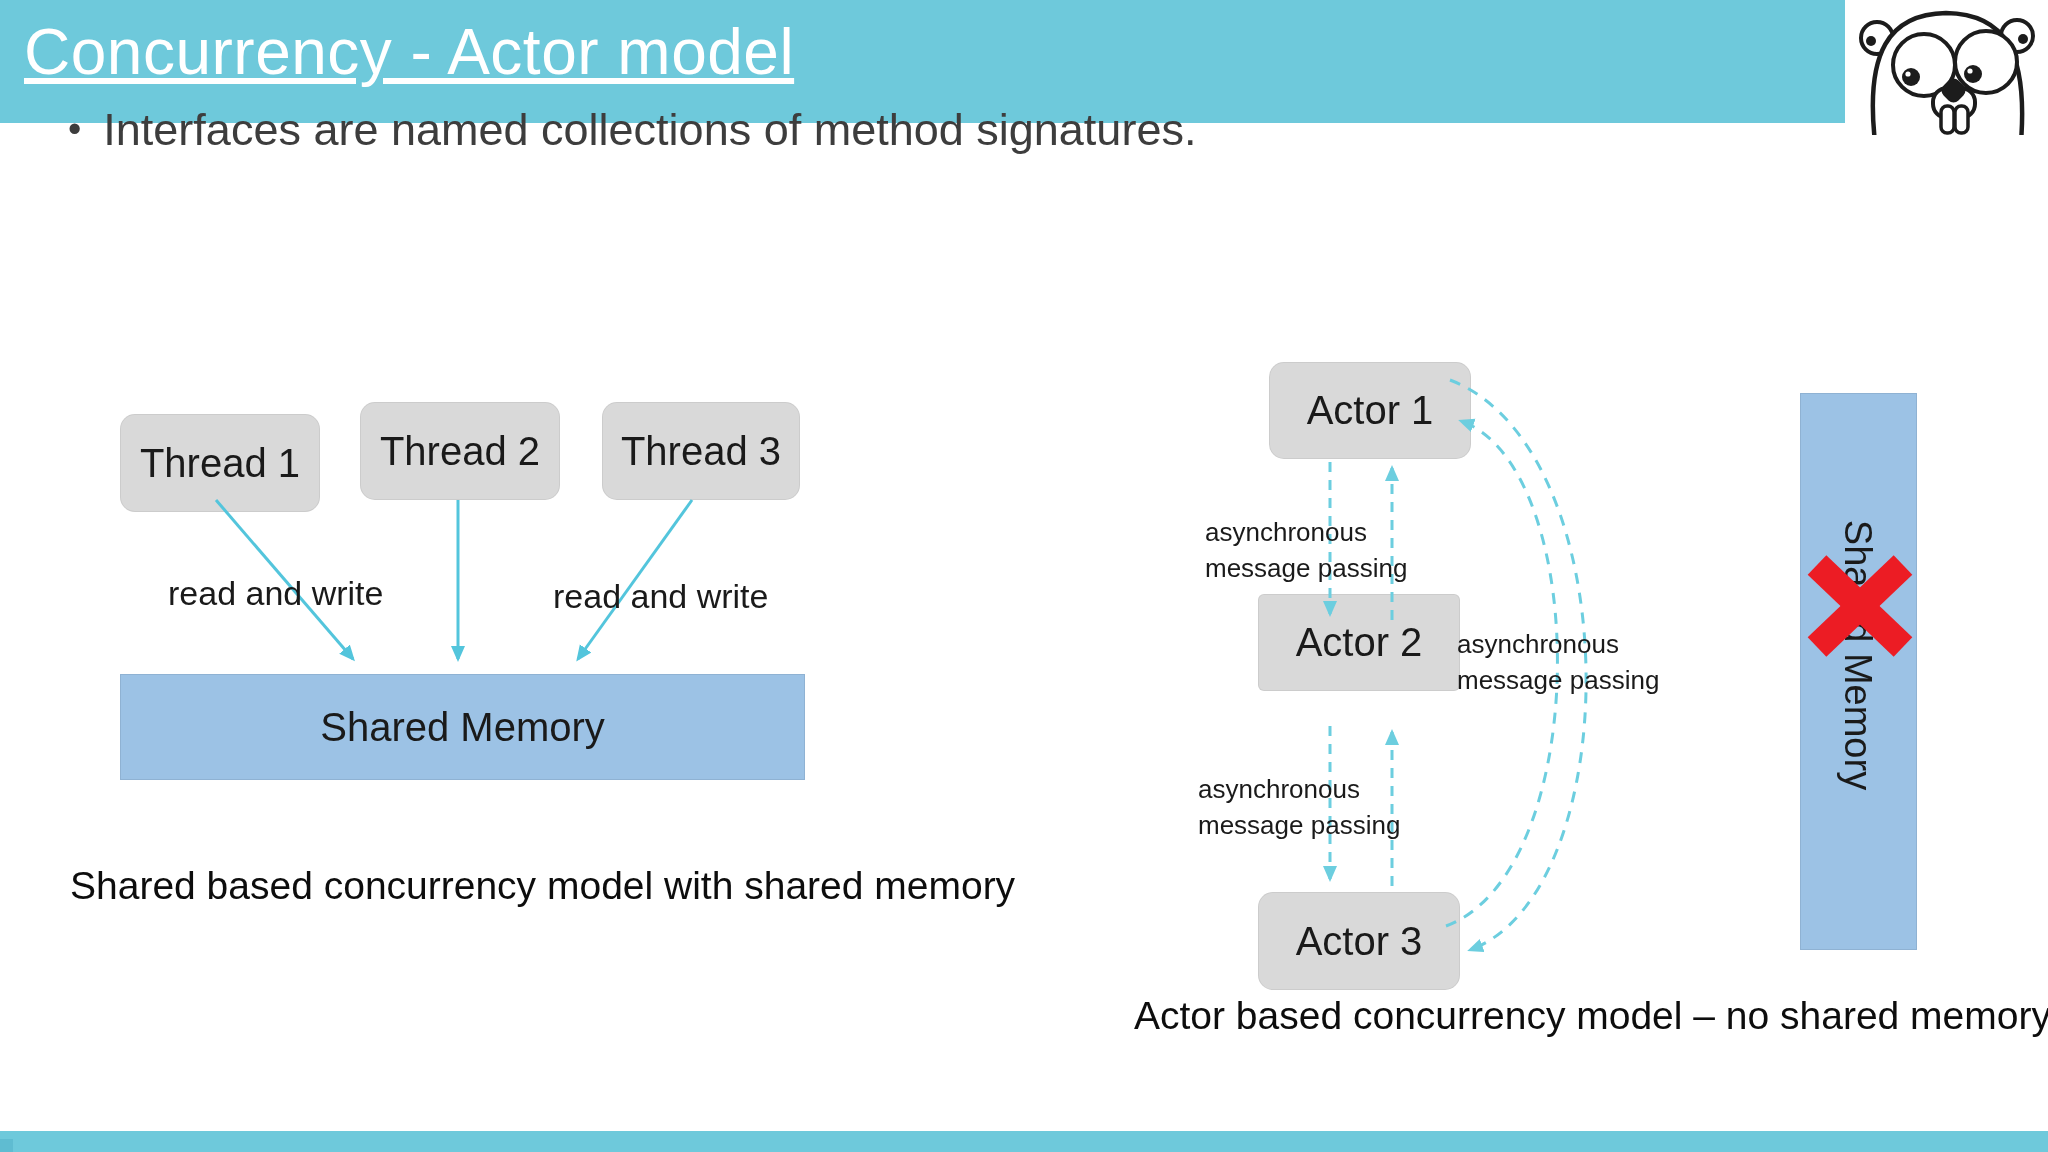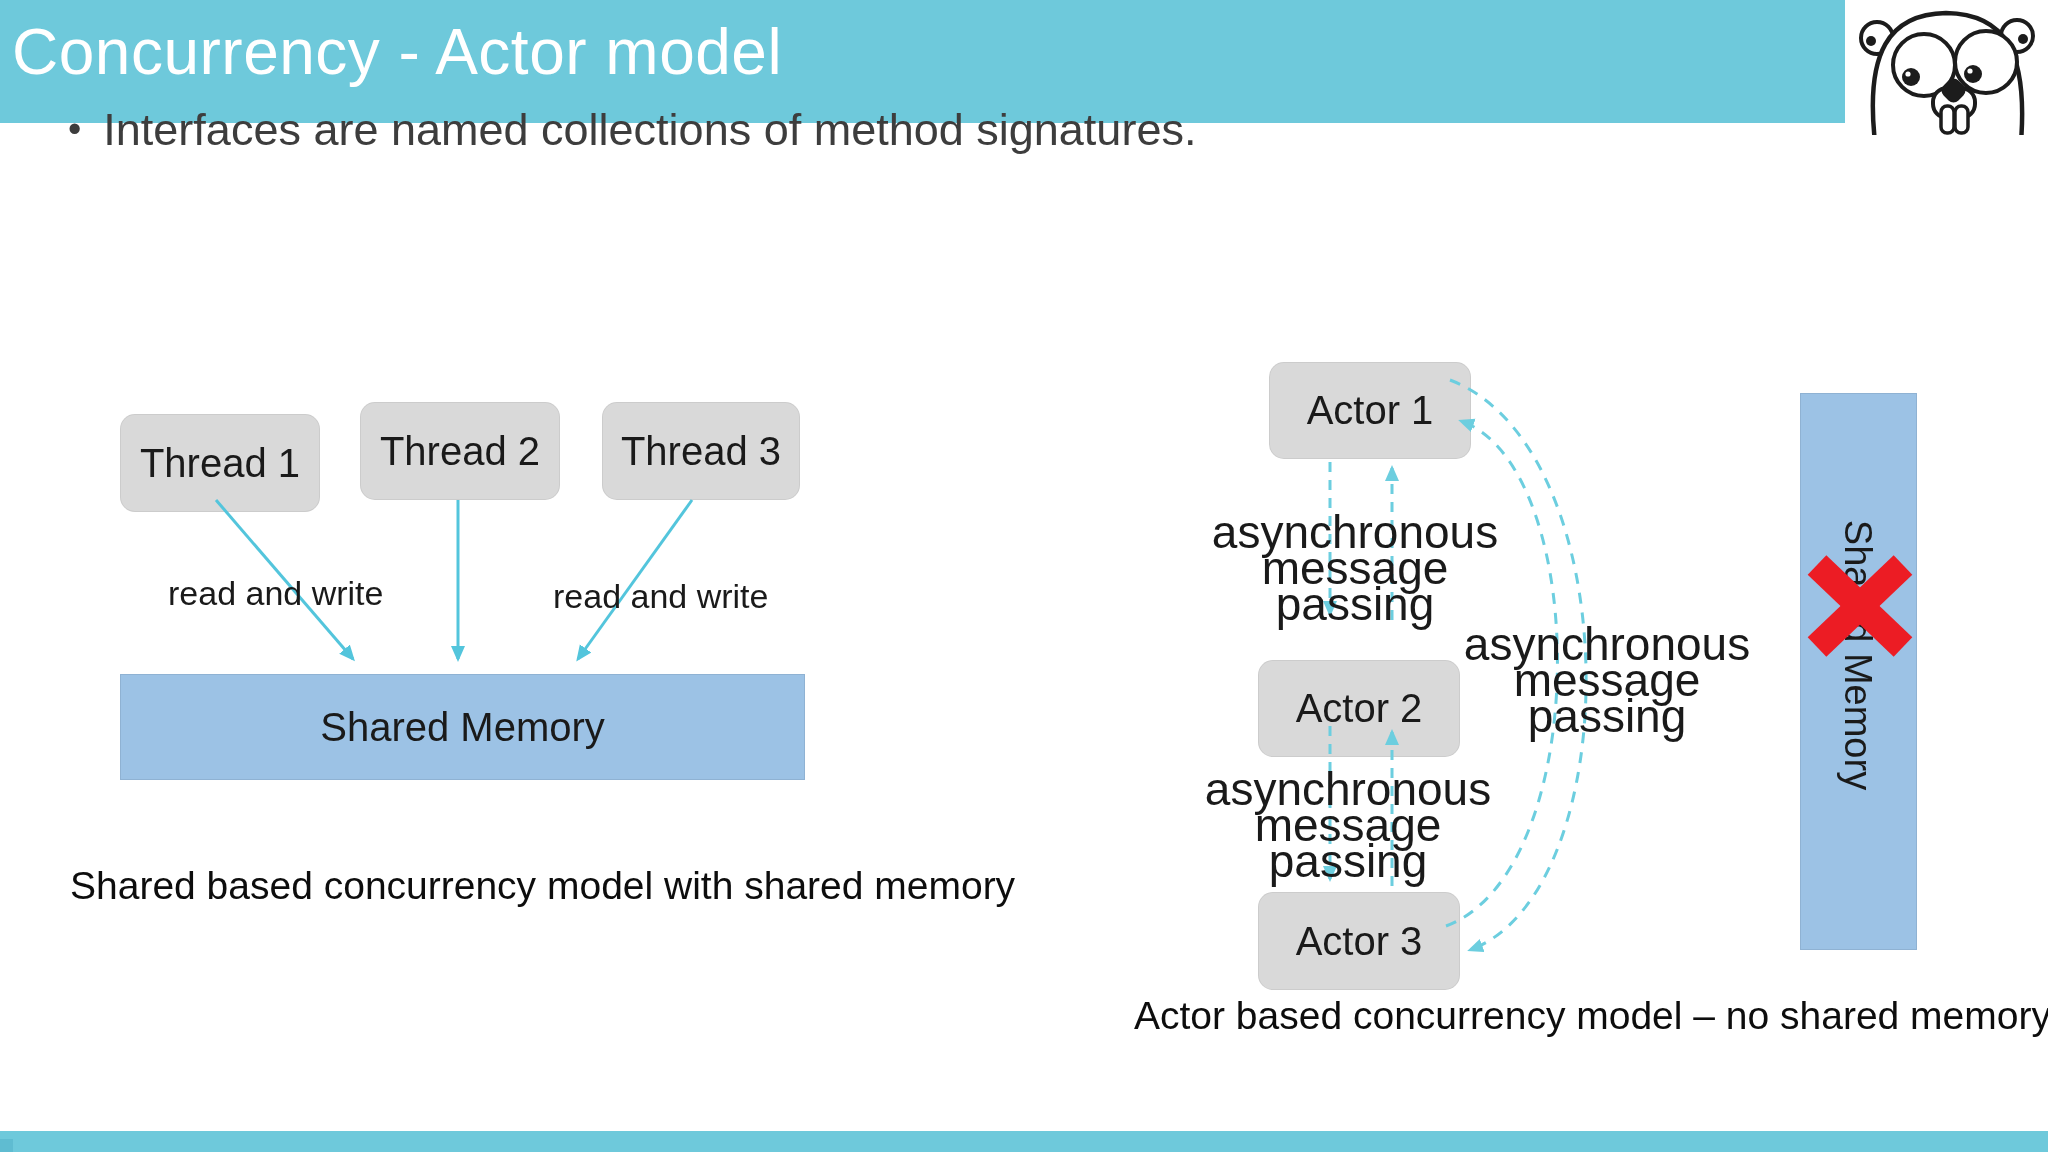--- a/index.html
+++ b/index.html
@@ -2,34 +2,34 @@
 <html style="--header-teal: #6EC9DB; --footer-teal: #6EC9DB; --footer-corner: #5FBCD1; --title-white: #FFFFFF; --bullet-gray: #3D3D3D; --text-dark: #1A1A1A; --box-gray: #D9D9D9; --memory-blue: #9CC2E5; --arrow-cyan: #53C5DC; --dashed-cyan: #6CCEDF; --cross-red: #EC1C24;"><head>
 <meta charset="utf-8">
 <style>
   html,body{margin:0;padding:0;background:#ffffff;}
   .slide{
     position:relative;width:2048px;height:1152px;overflow:hidden;background:#ffffff;
     font-family:"Liberation Sans", sans-serif;
   }
   
   .header{position:absolute;left:0;top:0;width:2048px;height:123px;background:var(--header-teal,#6EC9DB);}
-  .title{position:absolute;left:12px;top:16px;font-size:64px;line-height:1.15;color:var(--title-white,#fff);letter-spacing:0.5px;}
+  .title{position:absolute;left:24px;top:16px;font-size:64px;line-height:1.15;color:var(--title-white,#fff);letter-spacing:0.5px;text-decoration:underline;}
   .gopher-box{position:absolute;left:1845px;top:0;width:203px;height:135px;background:#ffffff;}
   
   .bullet-row{position:absolute;left:68px;top:104px;width:1500px;font-size:45px;color:var(--bullet-gray,#3d3d3d);display:flex;align-items:baseline;}
   .bullet-dot{font-size:38px;margin-right:22px;position:relative;top:-3px;}
   
   .gbox{position:absolute;width:198px;height:96px;background:var(--box-gray,#D9D9D9);
         border:1px solid rgba(0,0,0,0.06);border-radius:15px;display:flex;align-items:center;justify-content:center;
         font-size:40px;color:var(--text-dark,#1a1a1a);z-index:2;}
   .membar{position:absolute;background:var(--memory-blue,#9CC2E5);border:1px solid rgba(0,0,0,0.08);z-index:1;}
   .membar-label{display:flex;align-items:center;justify-content:center;width:100%;height:100%;
         font-size:40px;color:var(--text-dark,#1a1a1a);}
   .edge-label{position:absolute;font-size:34px;color:var(--text-dark,#111);z-index:6;white-space:nowrap;}
-  .msg-label{position:absolute;width:300px;text-align:center;font-size:46px;line-height:36px;
+  .msg-label{position:absolute;width:300px;font-size:26px;line-height:36px;
         color:var(--text-dark,#111);z-index:6;}
   .caption{position:absolute;font-size:39px;color:#0d0d0d;z-index:6;white-space:nowrap;}
   .vmem-label{position:absolute;left:1857px;top:655px;transform:translate(-50%,-50%) rotate(90deg);
         font-size:38px;color:var(--text-dark,#141414);white-space:nowrap;z-index:2;}
   .overlay{position:absolute;left:0;top:0;z-index:5;pointer-events:none;}
   
   .footer{position:absolute;left:0;top:1131px;width:2048px;height:21px;background:var(--footer-teal,#6EC9DB);}
   .footer-corner{position:absolute;left:0;top:1139px;width:13px;height:13px;background:var(--footer-corner,#5FBCD1);}
 </style>
 </head>
@@ -82,21 +82,21 @@
 
   <div class="membar" style="left:120px;top:674px;width:683px;height:104px;">
     <div class="membar-label">Shared Memory</div>
   </div>
 
   <div class="caption" style="left:70px;top:864px;">Shared based concurrency model with shared memory</div>
 
   <div class="gbox" style="left:1258px;top:362px;width:200px;height:95px;margin-left:11px;">
     <span>Actor 1</span>
   </div>
-  <div class="gbox" style="left:1258px;top:660px;width:200px;height:95px;">
+  <div class="gbox" style="left:1258px;top:594px;width:200px;height:95px;border-radius:6px;">
     <span>Actor 2</span>
   </div>
   <div class="gbox" style="left:1258px;top:892px;width:200px;height:96px;align-items:center;">
     <span>Actor 3</span>
   </div>
 
   <div class="msg-label" style="left:1205px;top:514px;">
     <div>asynchronous</div>
     <div>message passing</div>
   </div>

